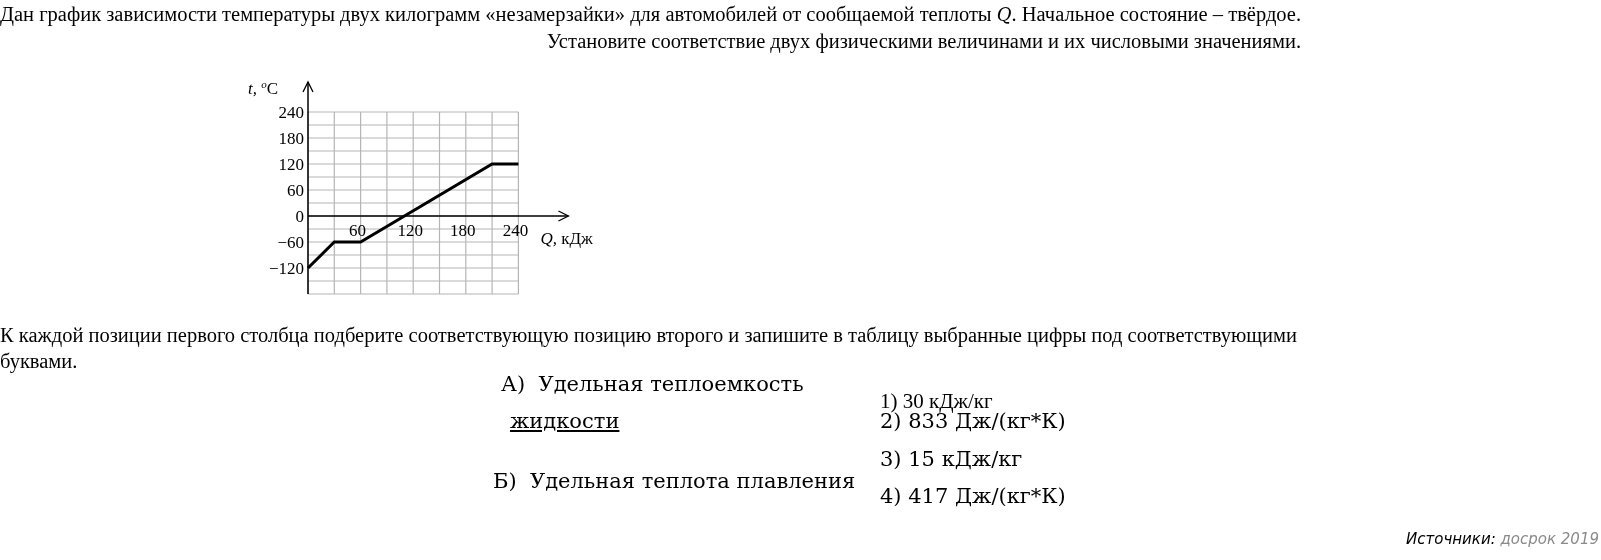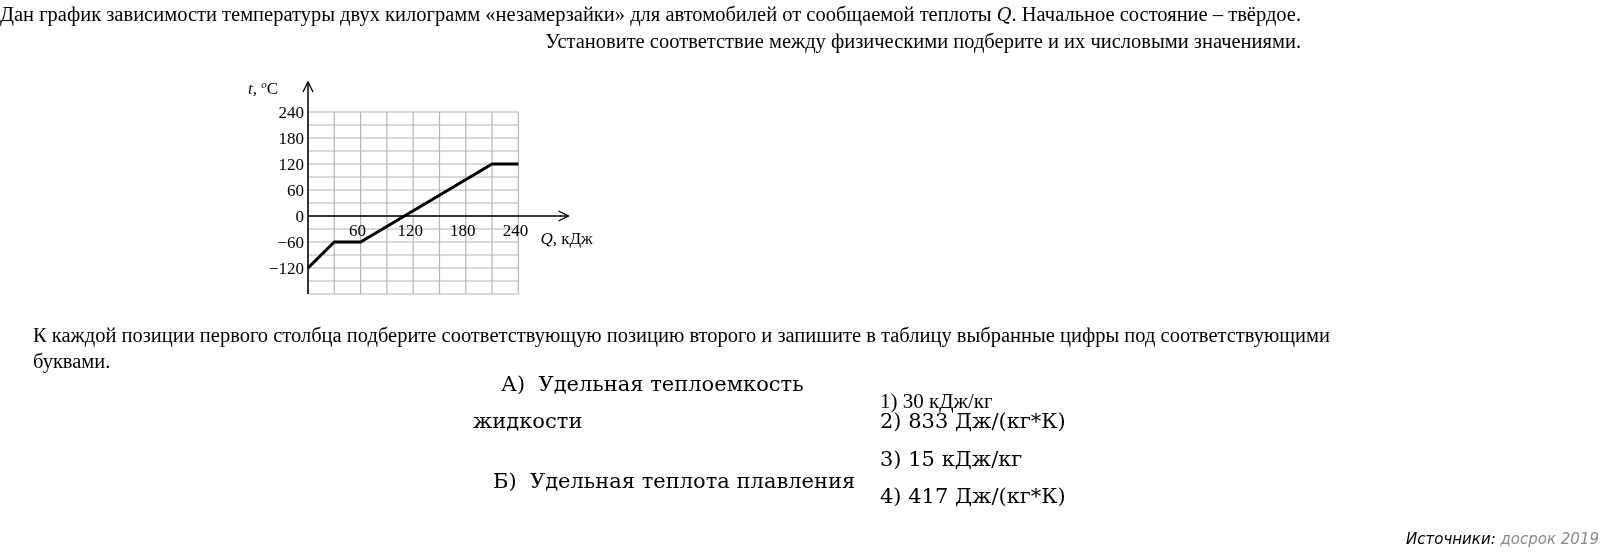--- a/index.html
+++ b/index.html
@@ -1,34 +1,34 @@
 <!DOCTYPE html>
 <html><head>
 <meta charset="utf-8">
 <style>
   html, body { margin: 0; padding: 0; background: #ffffff; }
   body { width: 1601px; height: 560px; position: relative; overflow: hidden;
          font-family: "Liberation Serif", serif; color: #000; }
   .para { position: absolute; left: 0; font-size: 20.5px; line-height: 26px; white-space: nowrap; }
   .q-italic { font-family: "DejaVu Serif", serif; font-style: italic; font-size: 18px; }
   #p1 { top: 1px; text-align: right; }
-  #p2 { top: 322px; margin-left: 33px; }
+  #p2 { top: 322px; }
   .chart { position: absolute; left: 240px; top: 72px; }
   .match { position: absolute; font-family: "DejaVu Serif", serif; font-size: 21px; white-space: nowrap; line-height: 24px; }
   .src { position: absolute; right: 2px; top: 530px; font-family: "DejaVu Sans", sans-serif;
          font-style: italic; font-size: 15px; white-space: nowrap; }
   .src .link { color: #8a8a8a; margin-top: 36px; }
   svg text { font-family: "Liberation Serif", serif; }
 </style>
 </head>
 <body>
 
 <div class="para" id="p1">
   <div><span>Дан график зависимости температуры двух килограмм «незамерзайки» для автомобилей от сообщаемой теплоты </span><span class="q-italic">Q</span><span>. Начальное состояние – твёрдое.</span></div>
-  <div>Установите соответствие между физическими подберите и их числовыми значениями.</div>
+  <div>Установите соответствие двух физическими величинами и их числовыми значениями.</div>
 </div>
 
 <div class="chart">
   <svg id="chart-svg" width="380" height="235" viewBox="0 0 380 235">
       <line x1="68" y1="40" x2="68" y2="222" stroke="#b5b5b5" stroke-width="1.2"></line>
       <line x1="94.3" y1="40" x2="94.3" y2="222" stroke="#b5b5b5" stroke-width="1.2"></line>
       <line x1="120.6" y1="40" x2="120.6" y2="222" stroke="#b5b5b5" stroke-width="1.2"></line>
       <line x1="146.9" y1="40" x2="146.9" y2="222" stroke="#b5b5b5" stroke-width="1.2"></line>
       <line x1="173.2" y1="40" x2="173.2" y2="222" stroke="#b5b5b5" stroke-width="1.2"></line>
       <line x1="199.5" y1="40" x2="199.5" y2="222" stroke="#b5b5b5" stroke-width="1.2"></line>
@@ -72,21 +72,21 @@
 </div>
 
 <div class="para" id="p2">
   <div>К каждой позиции первого столбца подберите соответствующую позицию второго и запишите в таблицу выбранные цифры под соответствующими</div>
   <div>буквами.</div>
 </div>
 
 <div class="match" style="left:501px; top:372px;">
   <span>А)</span>&nbsp; <span>Удельная теплоемкость</span>
 </div>
-<div class="match" style="left:473px; top:409px;">жидкости</div>
+<div class="match" style="left:510px; top:409px;text-decoration:underline;">жидкости</div>
 <div class="match" style="left:493px; top:469px;">
   <span>Б)</span>&nbsp; <span>Удельная теплота плавления</span>
 </div>
 
 <div class="match" style="left:880px; top:389px;font-family:Liberation Serif, serif;">1) 30 кДж/кг</div>
 <div class="match" style="left:880px; top:409px;">2) 833 Дж/(кг*К)</div>
 <div class="match" style="left:880px; top:447px;">3) 15 кДж/кг</div>
 <div class="match" style="left:880px; top:484px;">4) 417 Дж/(кг*К)</div>
 
 <div class="src">

